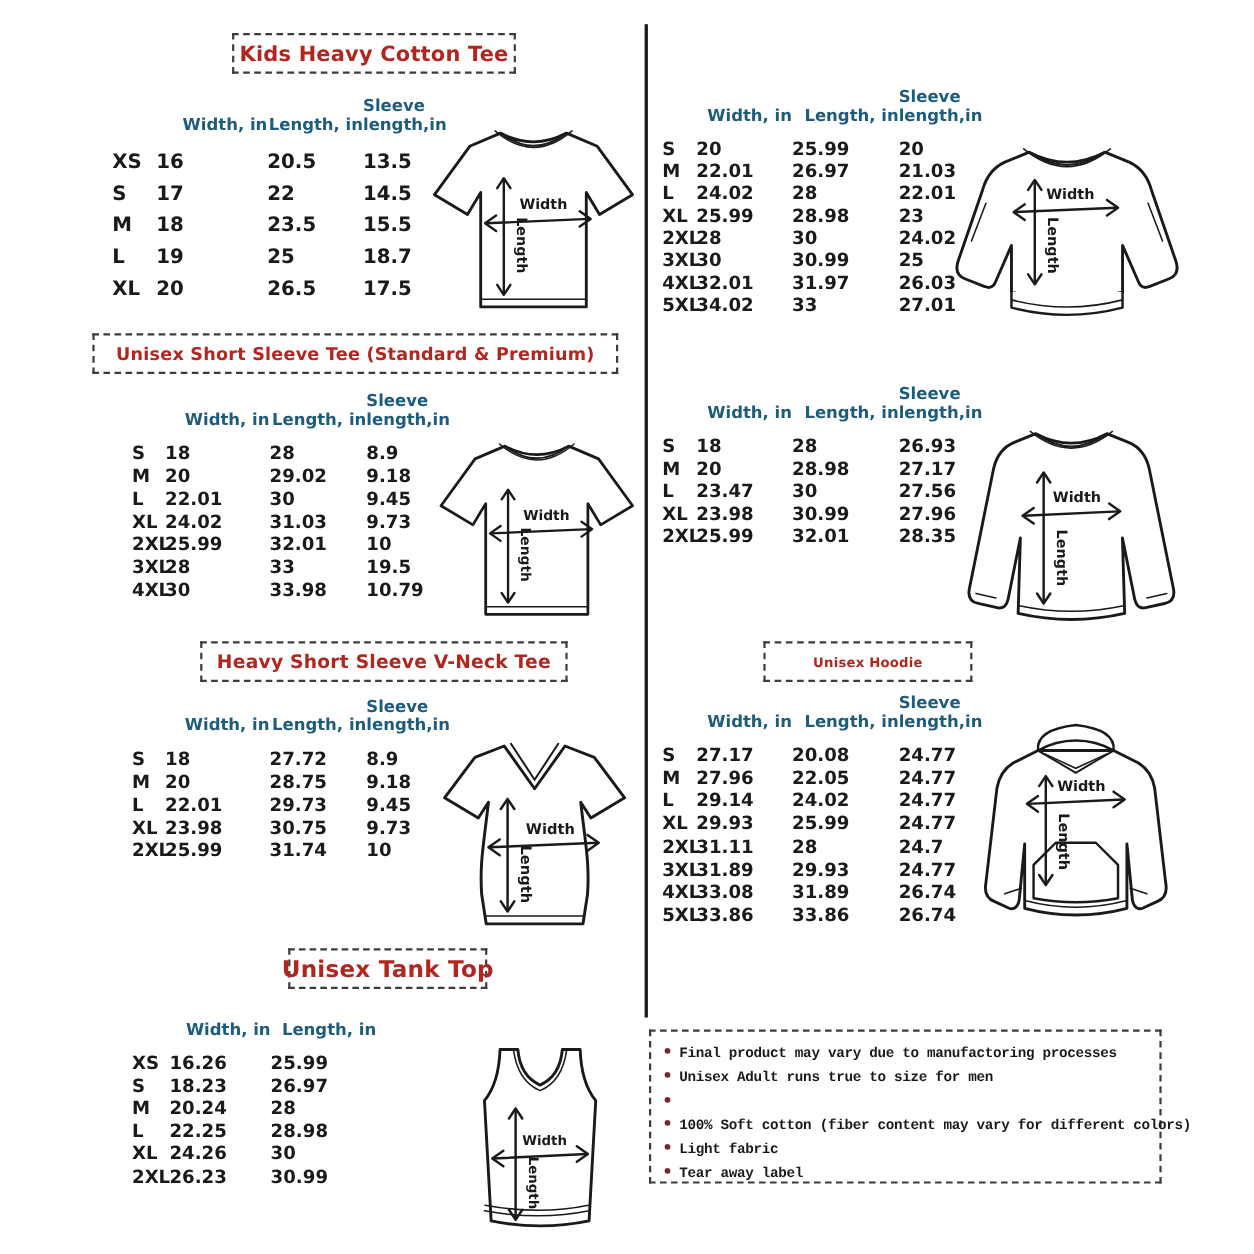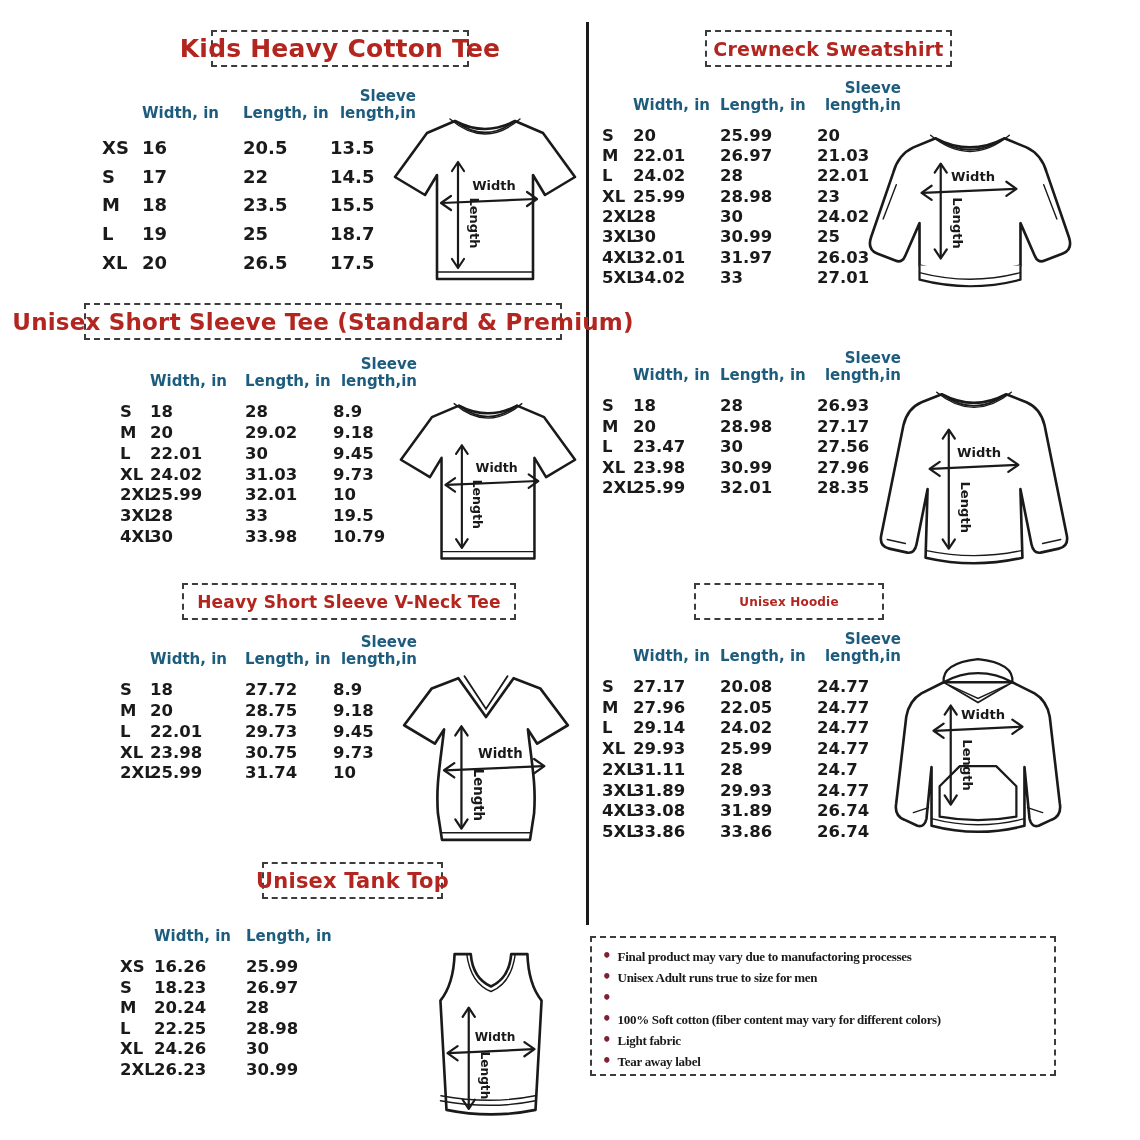--- a/index.html
+++ b/index.html
@@ -6,55 +6,52 @@
   .page{position:relative;width:1140px;height:1140px;background:var(--bg,#fff);
         font-family:"DejaVu Sans",sans-serif;color:var(--ink,#1a1a1a);overflow:hidden;}
   .divider{position:absolute;left:586px;top:22px;width:3px;height:903px;background:var(--ink,#151515);}
   .titlebox{position:absolute;border:2px dashed #3c3c3c;background:#fff;display:flex;align-items:center;
             justify-content:center;white-space:nowrap;}
   .titlebox span{color:var(--red,#b3251f);font-weight:bold;letter-spacing:0.2px;}
   .table{position:absolute;}
   .table .thead,.table .trow{display:grid;grid-template-columns:var(--cols);}
   .table .thead{height:var(--hh);align-items:end;}
   .table .th{color:var(--blue,#1e5c7e);font-weight:bold;font-size:15px;line-height:1.12;
-             white-space:pre-line;padding-bottom:12px;}
-  .table .th.sleeve{text-align:right;}
+             white-space:pre-line;padding-bottom:12px;text-align:right;}
+  .table .th.sleeve{text-align:left;}
   .table .trow{height:var(--rh);align-items:center;line-height:1;}
   .table .size,.table .val{font-weight:bold;color:var(--ink,#1a1a1a);white-space:nowrap;}
   .table .size{padding-left:6px;}
   .fig{position:absolute;overflow:visible;}
   .g-outline{fill:#fff;stroke:var(--ink,#222);stroke-width:2.6;stroke-linejoin:round;}
   .g-fill{fill:#fff;stroke:var(--ink,#222);stroke-width:2.2;stroke-linejoin:round;}
   .g-line{fill:none;stroke:var(--ink,#222);stroke-width:1.8;stroke-linecap:round;}
   .g-thin{fill:none;stroke:var(--ink,#222);stroke-width:1.4;stroke-linecap:round;}
   .arrow path{fill:none;stroke:var(--ink,#1c1c1c);stroke-width:2.2;stroke-linecap:round;stroke-linejoin:round;}
   .svg-label{font-family:"DejaVu Sans",sans-serif;font-weight:bold;font-size:13px;fill:var(--ink,#1c1c1c);}
   .svg-label-sm{font-size:12px;}
   .notesbox{position:absolute;left:590px;top:936px;width:466px;height:140px;border:2px dashed #3c3c3c;
             box-sizing:border-box;padding:8px 8px 6px 10px;display:flex;flex-direction:column;justify-content:space-around;}
   .note{display:flex;align-items:baseline;line-height:21px;}
   .dot{color:var(--bullet,#7e2231);font-size:15px;margin-right:6px;font-weight:bold;}
-  .ntext{font-family:Liberation Serif, serif;font-weight:bold;font-size:13px;letter-spacing:-0.3px;
+  .ntext{font-family:Liberation Mono, monospace;font-weight:bold;font-size:13px;letter-spacing:-0.3px;
          color:var(--ink,#101010);white-space:nowrap;}
 </style>
 </head>
 <body>
 
 <div class="page">
 
   <div class="divider"></div>
 
   <div class="titlebox" style="left:211px;top:30px;width:254px;height:33px">
-    <span style="font-size:25px">Kids Heavy Cotton Tee</span>
-  </div>
-  <div class="titlebox" style="left:705px;top:30px;width:243px;height:33px">
-    <span style="font-size:19px">Crewneck Sweatshirt</span>
+    <span style="font-size:19px">Kids Heavy Cotton Tee</span>
   </div>
   <div class="titlebox" style="left:84px;top:303px;width:474px;height:33px">
-    <span style="font-size:23px">Unisex Short Sleeve Tee (Standard &amp; Premium)</span>
+    <span style="font-size:16px">Unisex Short Sleeve Tee (Standard &amp; Premium)</span>
   </div>
   <div class="titlebox" style="left:182px;top:583px;width:330px;height:33px">
     <span style="font-size:17px">Heavy Short Sleeve V-Neck Tee</span>
   </div>
   <div class="titlebox" style="left:694px;top:583px;width:186px;height:33px">
     <span style="font-size:12px">Unisex Hoodie</span>
   </div>
   <div class="titlebox" style="left:262px;top:862px;width:177px;height:33px">
     <span style="font-size:21px">Unisex Tank Top</span>
   </div>

